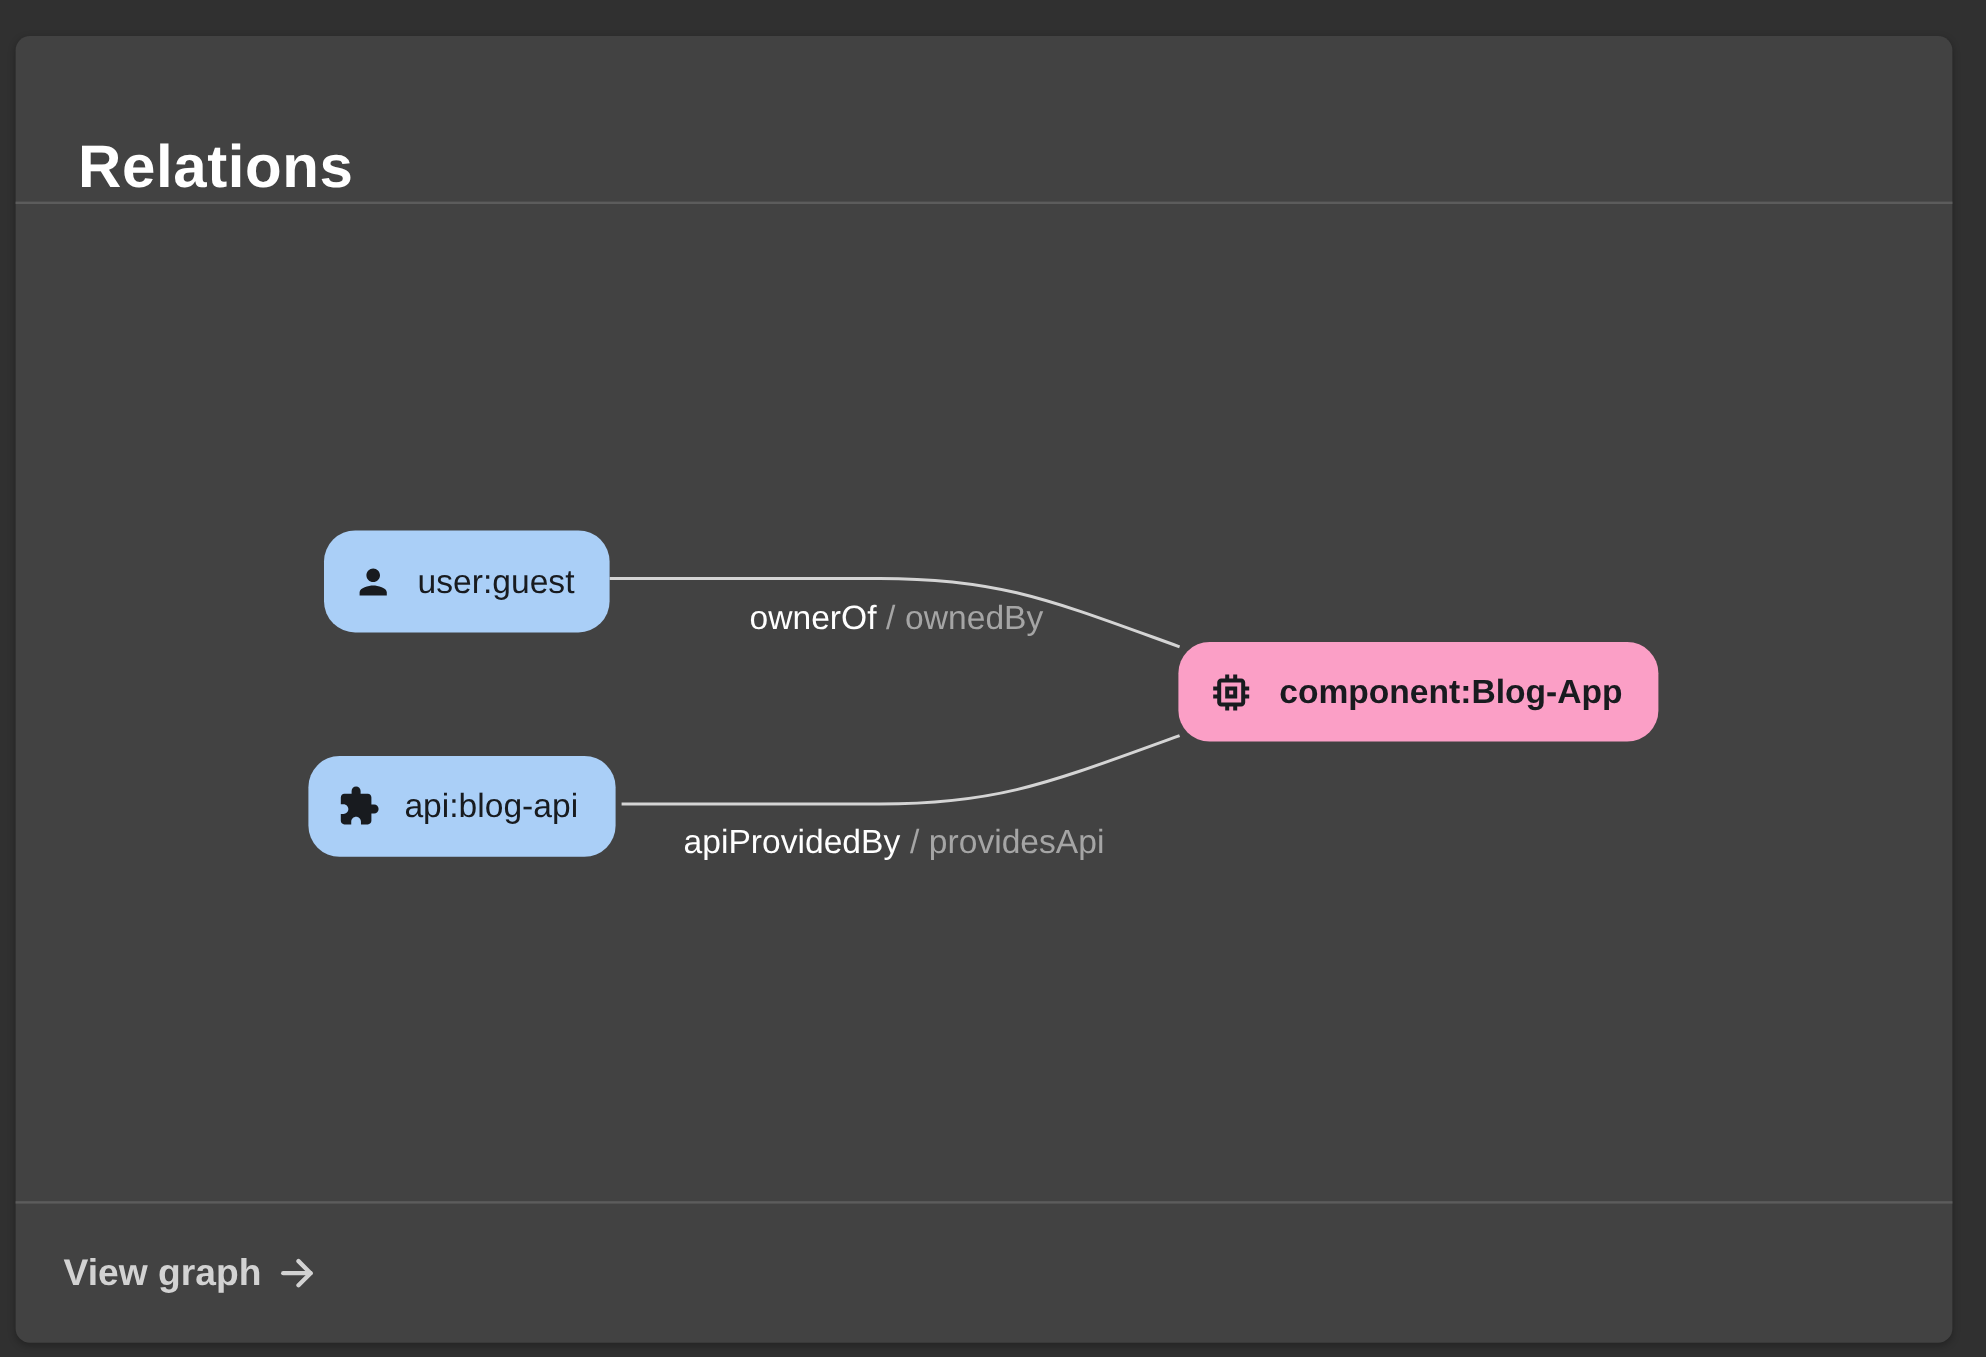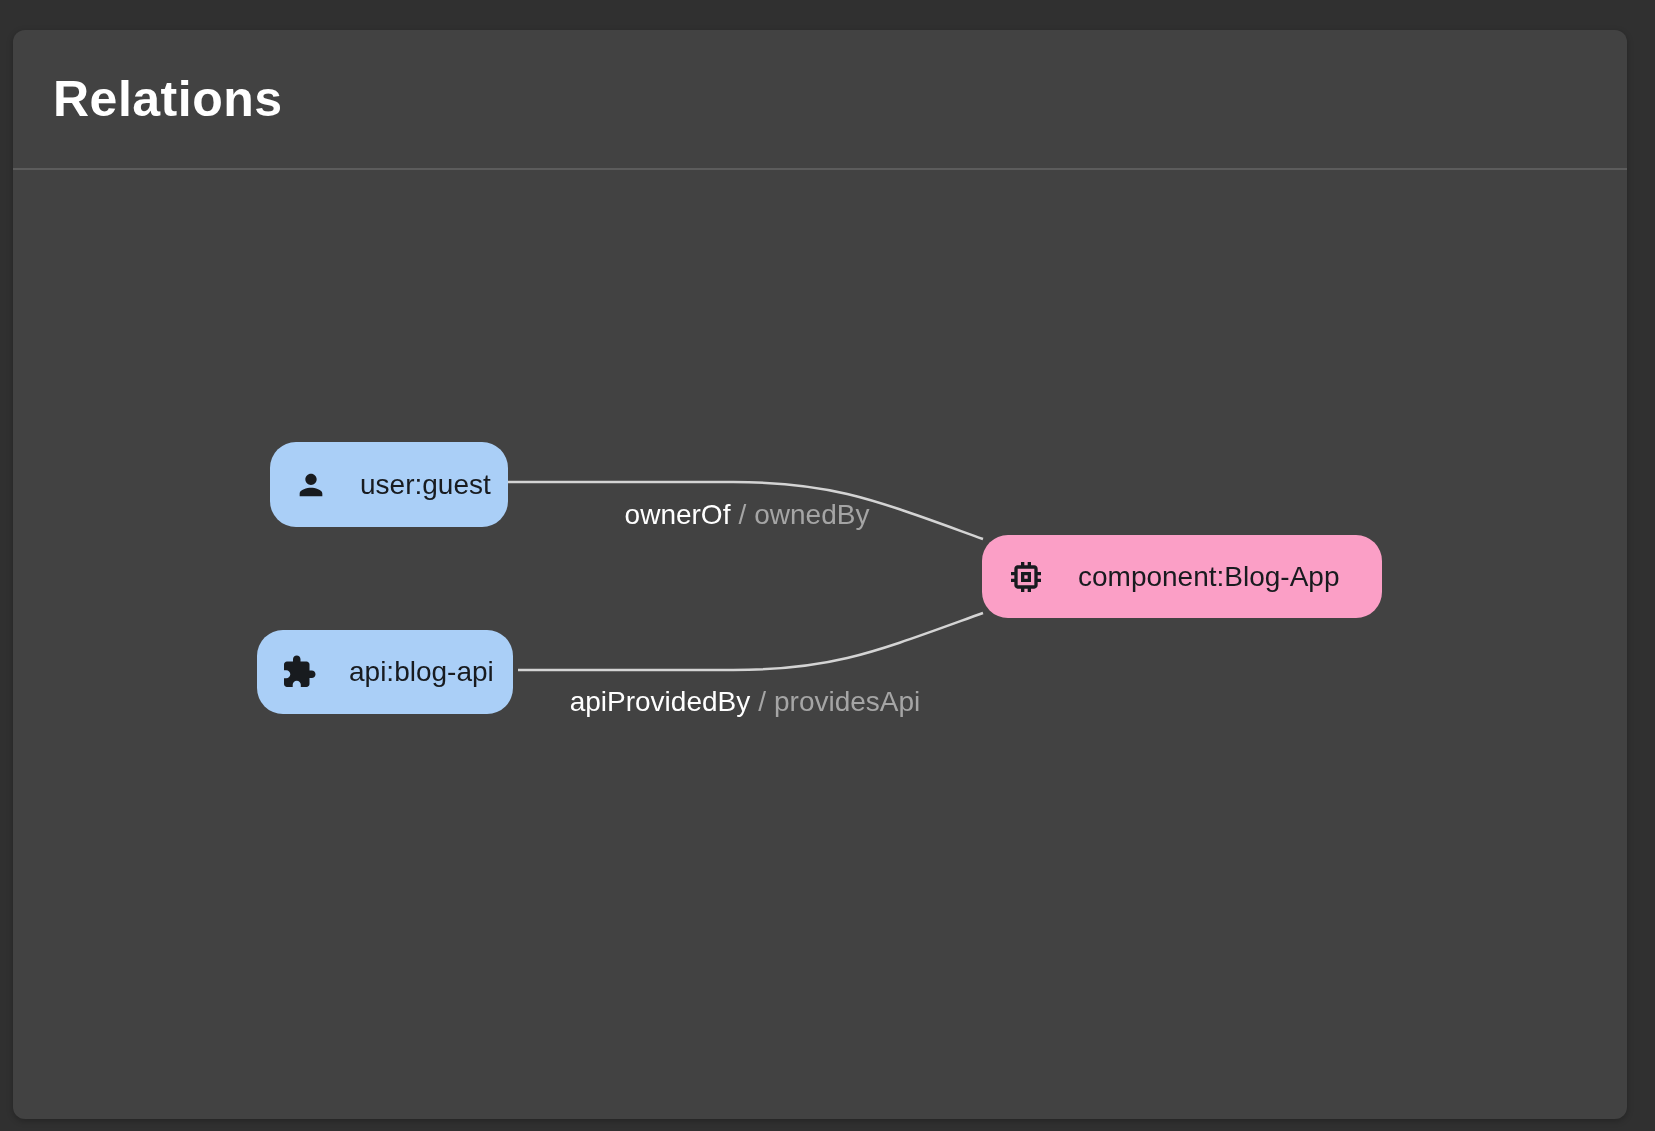--- a/index.html
+++ b/index.html
@@ -9,40 +9,40 @@
     font-family:"Liberation Sans","DejaVu Sans",sans-serif;
     -webkit-font-smoothing:antialiased;
   }
   .card{
     position:absolute;left:13px;top:30px;width:1614px;height:1089px;
     background:#424242;border-radius:12px;
     box-shadow:0 2px 6px rgba(0,0,0,.25);
   }
   .card-header{
     position:absolute;top:0;left:0;right:0;height:140px;
-    display:flex;align-items:center;padding:0 40px;box-sizing:border-box;
+    display:flex;align-items:flex-end;padding:0 52px;box-sizing:border-box;
     border-bottom:2px solid #5c5c5c;
   }
   .card-title{
     font-size:50px;font-weight:700;color:#ffffff;letter-spacing:.5px;
   }
   .diagram{
     position:absolute;top:142px;left:0;right:0;bottom:118px;
   }
   .edges-svg{position:absolute;left:0;top:-142px;width:1614px;height:1089px;}
   .edges-svg path{fill:none;stroke:#d4d4d4;stroke-width:2.5;}
   .node{
-    position:absolute;display:flex;align-items:center;gap:32px;
+    position:absolute;display:flex;align-items:center;gap:20px;
     padding:0 24px;box-sizing:border-box;border-radius:26px;
     font-size:28px;color:#181b1f;cursor:pointer;white-space:nowrap;text-align:center;
   }
   .node svg{flex:0 0 auto;fill:currentColor;}
   .node-user{left:257px;top:270px;width:238px;height:85px;}
   .node-api{left:244px;top:458px;width:256px;height:84px;}
-  .node-component{left:969px;top:363px;width:400px;height:83px;font-weight:400;}
+  .node-component{left:969px;top:363px;width:400px;height:83px;font-weight:700;}
   .edge-label{
     position:absolute;transform:translate(-50%,-50%);
     font-size:28px;white-space:nowrap;color:#ffffff;
   }
   .edge-label .rev{color:#a5a5a5;}
   .edge-label .sep{color:#a5a5a5;margin:0 8px;}
   .edge-label-1{left:734px;top:343px;}
   .edge-label-2{left:732px;top:530px;}
   .card-footer{
     position:absolute;left:0;right:0;bottom:0;height:118px;
@@ -96,14 +96,23 @@
     <div class="edge-label edge-label-2">
       <span style="color: rgb(255, 255, 255);">apiProvidedBy</span><span class="rev"><span class="sep">/</span><span>providesApi</span></span>
     </div>
 
     <div class="edge-label edge-label-1">
       <span style="color: rgb(255, 255, 255);">ownerOf</span><span class="rev"><span class="sep">/</span><span>ownedBy</span></span>
     </div>
 
   </div>
 
+  <div class="card-footer">
+    <a class="view-graph">
+      <span>View graph</span>
+      <svg width="36" height="36" viewBox="0 0 24 24">
+        <line x1="4" y1="12" x2="19.2" y2="12"></line>
+        <polyline points="12.5,5.3 19.2,12 12.5,18.7"></polyline>
+      </svg>
+    </a>
+  </div>
 
 </div>
 
 </body></html>

